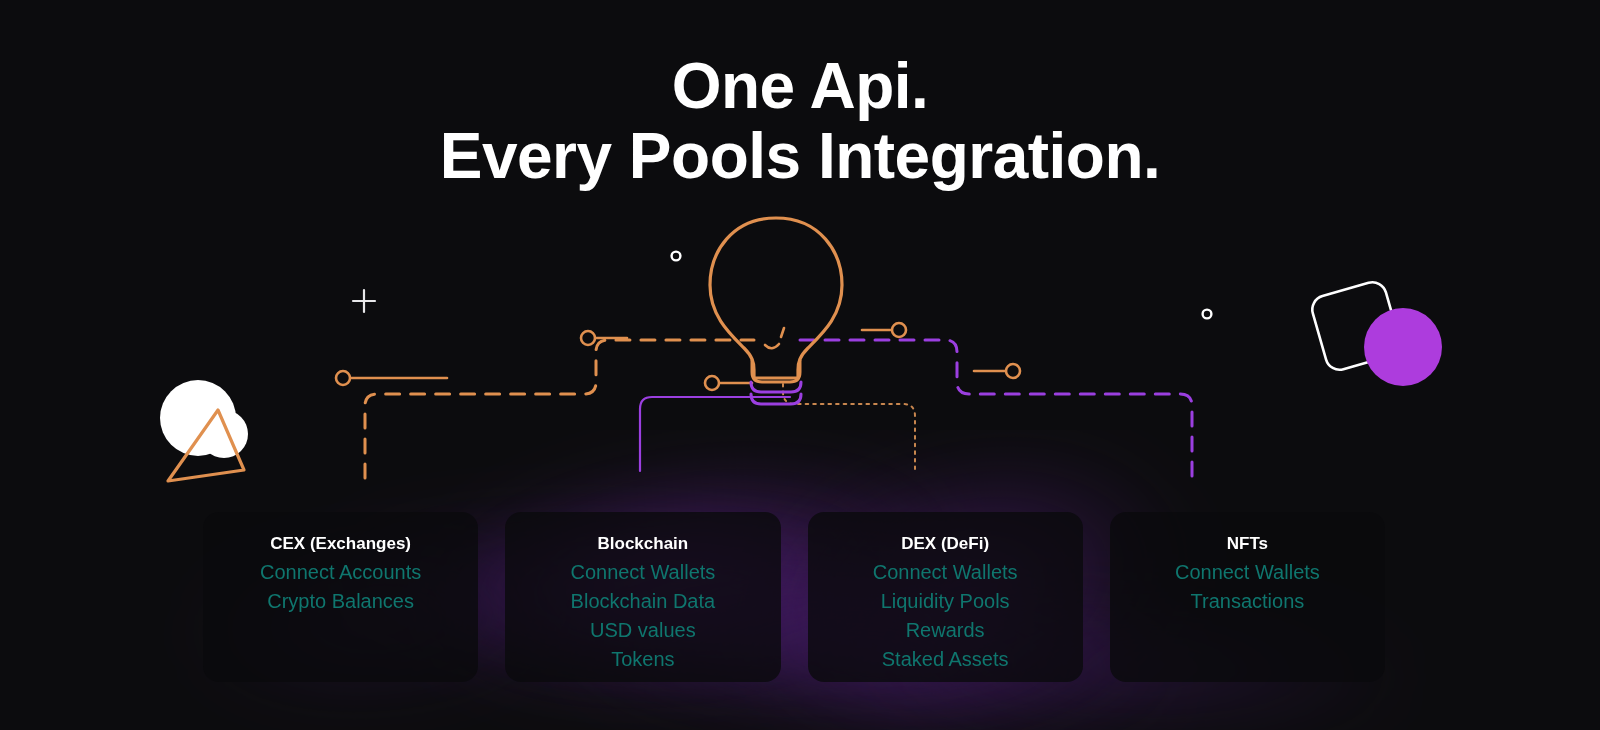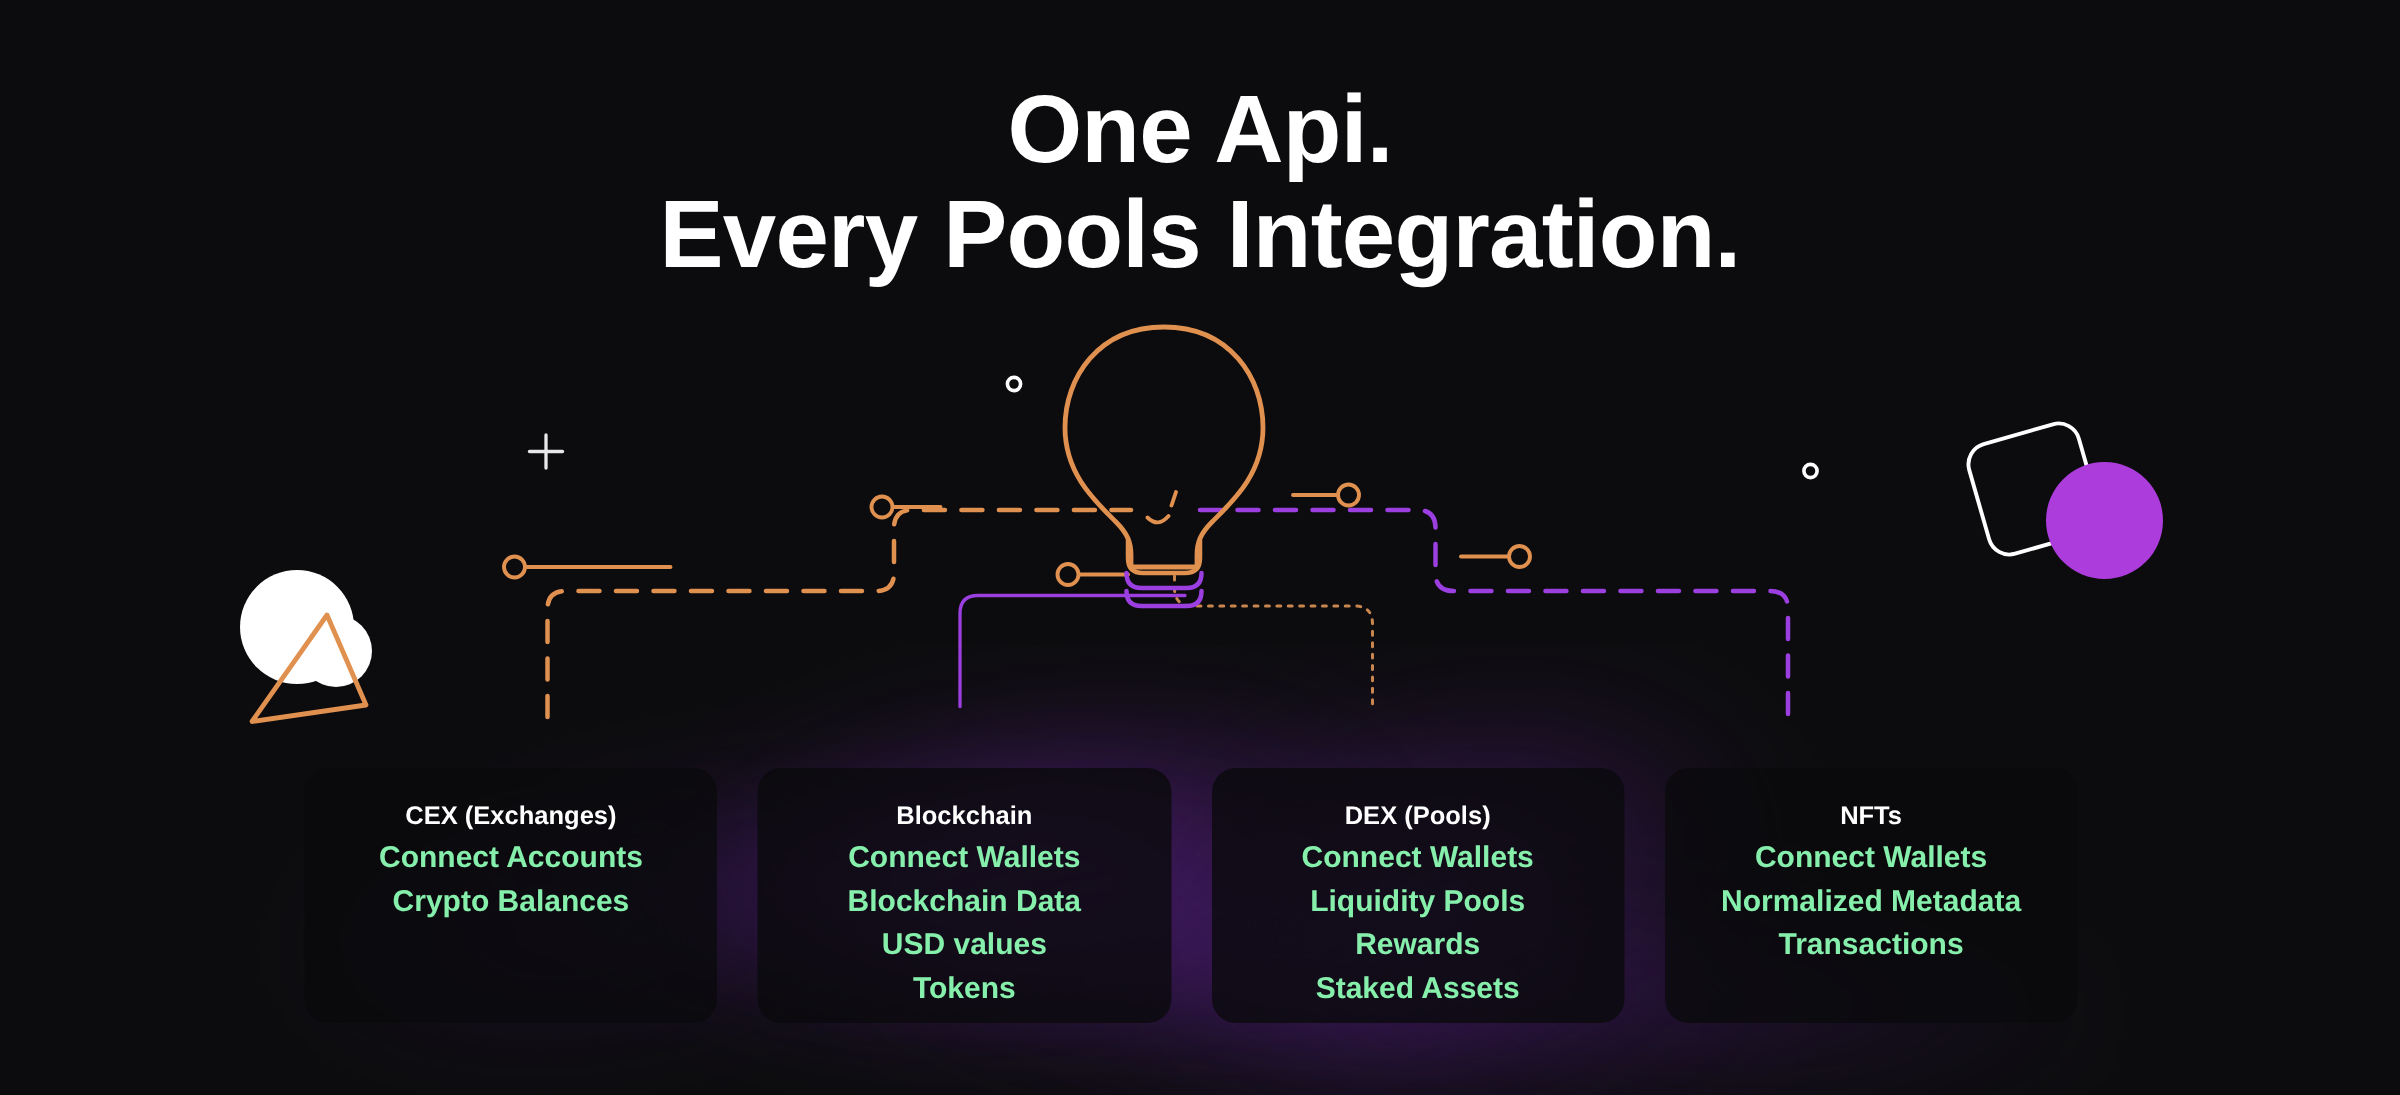--- a/index.html
+++ b/index.html
@@ -119,22 +119,22 @@
     box-sizing: border-box;
   }
   .card-title {
     color: #ffffff;
     font-weight: 700;
     font-size: 17px;
     line-height: 29px;
     white-space: nowrap;
   }
   .card-item {
-    color: #86efac;
-    font-weight: 700;
+    color: #0f766e;
+    font-weight: 400;
     font-size: 20px;
     line-height: 29px;
     white-space: nowrap;
   }
 </style>
 </head>
 <body>
 
 <div id="stage">
 
@@ -235,29 +235,28 @@
 
     <div class="card">
       <div class="card-title">Blockchain</div>
       <div class="card-item">Connect Wallets</div>
       <div class="card-item">Blockchain Data</div>
       <div class="card-item">USD values</div>
       <div class="card-item">Tokens</div>
     </div>
 
     <div class="card">
-      <div class="card-title">DEX (Pools)</div>
+      <div class="card-title">DEX (DeFi)</div>
       <div class="card-item">Connect Wallets</div>
       <div class="card-item">Liquidity Pools</div>
       <div class="card-item">Rewards</div>
       <div class="card-item">Staked Assets</div>
     </div>
 
     <div class="card">
       <div class="card-title">NFTs</div>
       <div class="card-item">Connect Wallets</div>
-      <div class="card-item">Normalized Metadata</div>
       <div class="card-item">Transactions</div>
     </div>
 
   </div>
 
 </div>
 
 </body></html>

